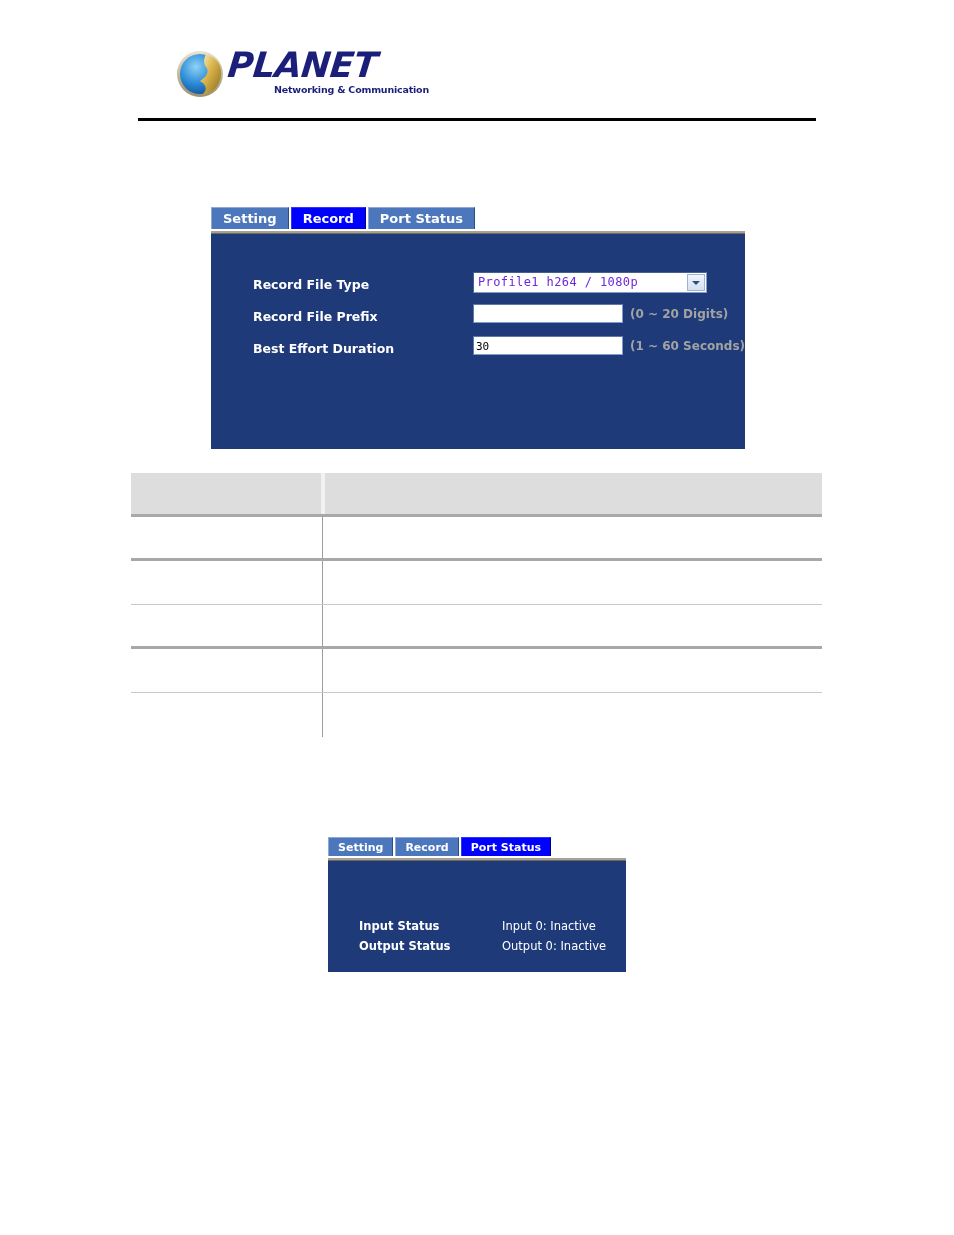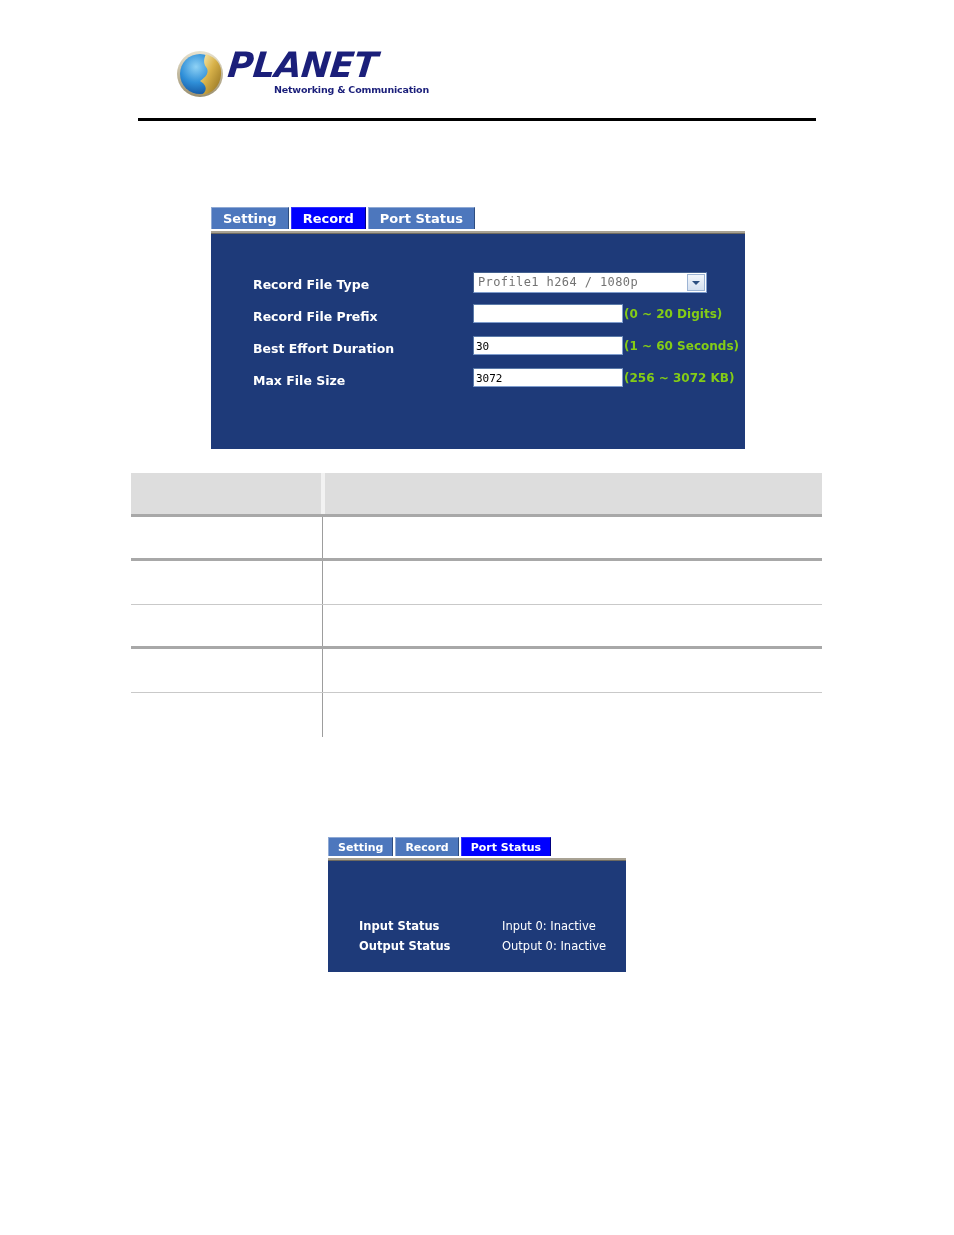--- a/index.html
+++ b/index.html
@@ -178,26 +178,27 @@
     box-sizing: border-box;
     font-family: "DejaVu Sans Mono", monospace;
     font-size: 11px;
     color: #000000;
     padding: 0 2px;
     overflow: hidden;
   }
   .hint {
     display: inline-block;
     vertical-align: middle;
-    color: #84cc16;
+    color: #a3a3a3;
     font-family: "DejaVu Sans", sans-serif;
     font-weight: bold;
     font-size: 12px;
     margin-left: 1px;
     white-space: nowrap;
+    padding-left: 6px;
   }
 
   
   .sel-wrap {
     display: inline-block;
     vertical-align: middle;
     position: relative;
     width: 234px;
     height: 21px;
     background: #ffffff;
@@ -205,21 +206,21 @@
     border-top-color: #44618f;
     border-left-color: #44618f;
     box-sizing: border-box;
   }
   .sel-value {
     position: absolute;
     left: 4px;
     top: 2px;
     font-family: "DejaVu Sans Mono", monospace;
     font-size: 12px;
-    color: #737373;
+    color: #6d28d9;
     letter-spacing: 0.4px;
     white-space: nowrap;
   }
   .sel-arrow {
     position: absolute;
     right: 1px;
     top: 1px;
     width: 18px;
     height: 17px;
     background: linear-gradient(to bottom, #f2f6fb 0%, #d4e0f0 100%);
@@ -378,26 +379,20 @@
     </div>
 
 
     <div class="form-row">
       <div class="form-label">Best Effort Duration</div>
       <div class="field-wrap">
         <div class="txt-input">30</div><span class="hint">(1 ~ 60 Seconds)</span>
       </div>
     </div>
 
-    <div class="form-row">
-      <div class="form-label">Max File Size</div>
-      <div class="field-wrap">
-        <div class="txt-input">3072</div><span class="hint">(256 ~ 3072 KB)</span>
-      </div>
-    </div>
 
   </div>
 </div>
 
 <div id="desc-table">
   <div class="tbl-header">
     <div class="col-split"></div>
     <div class="hdr-cell c1"></div>
     <div class="hdr-cell c2"></div>
   </div>

